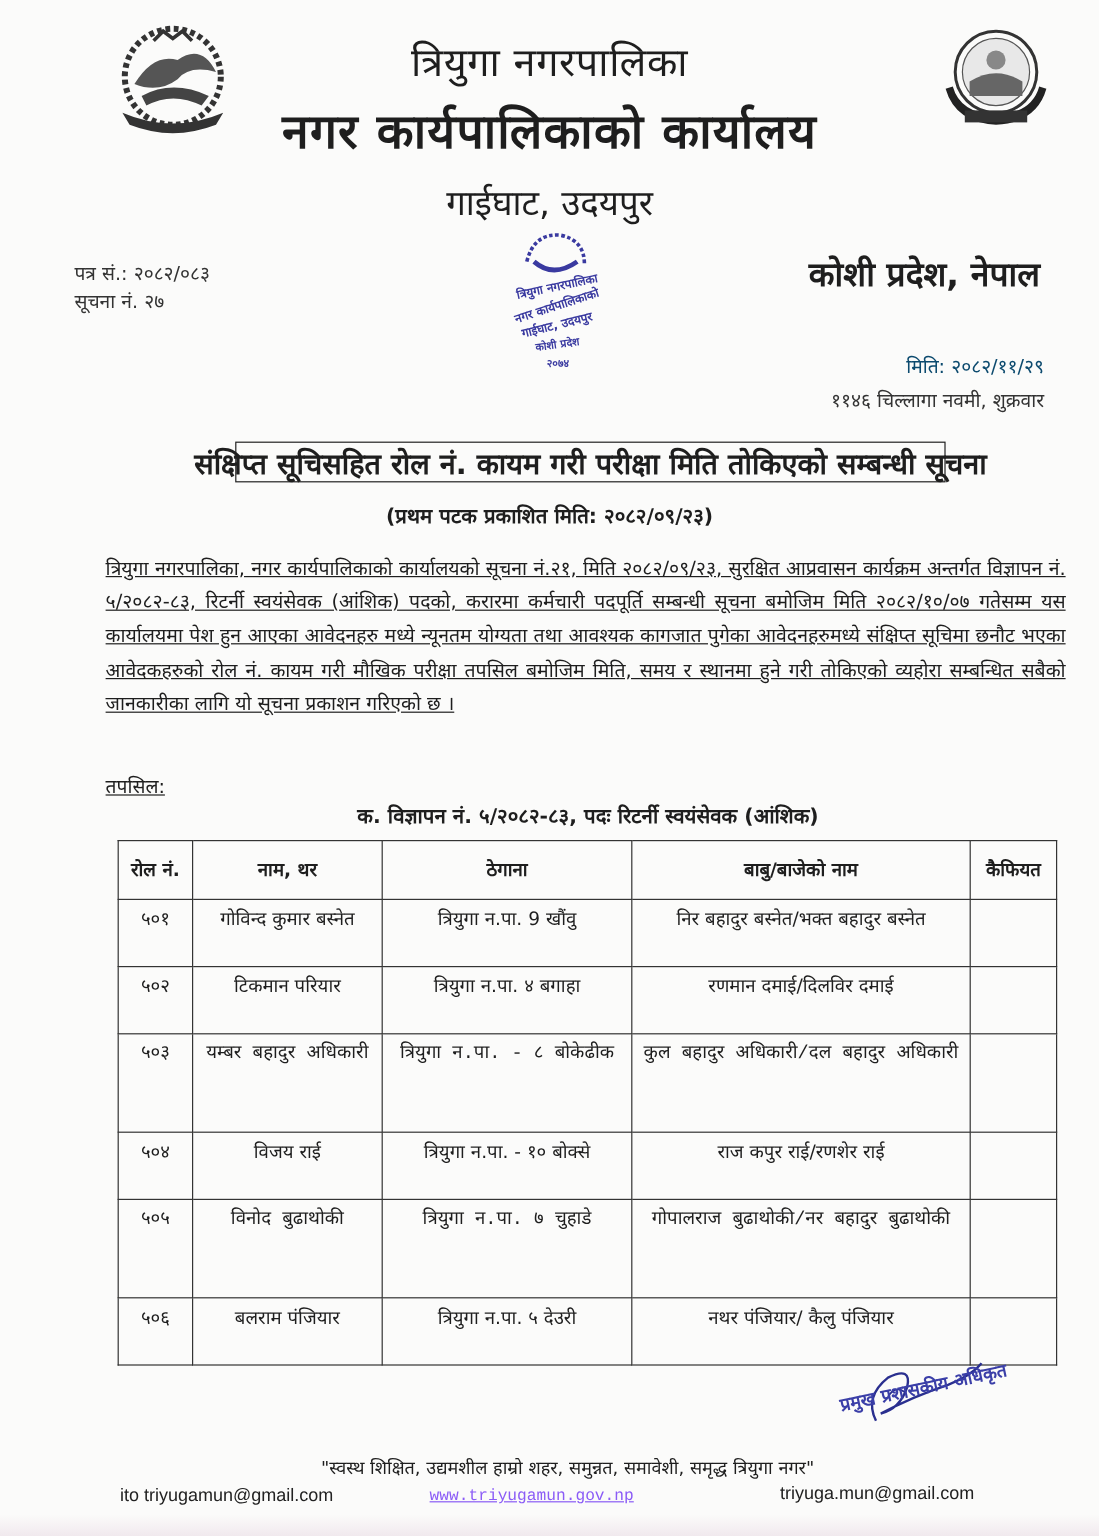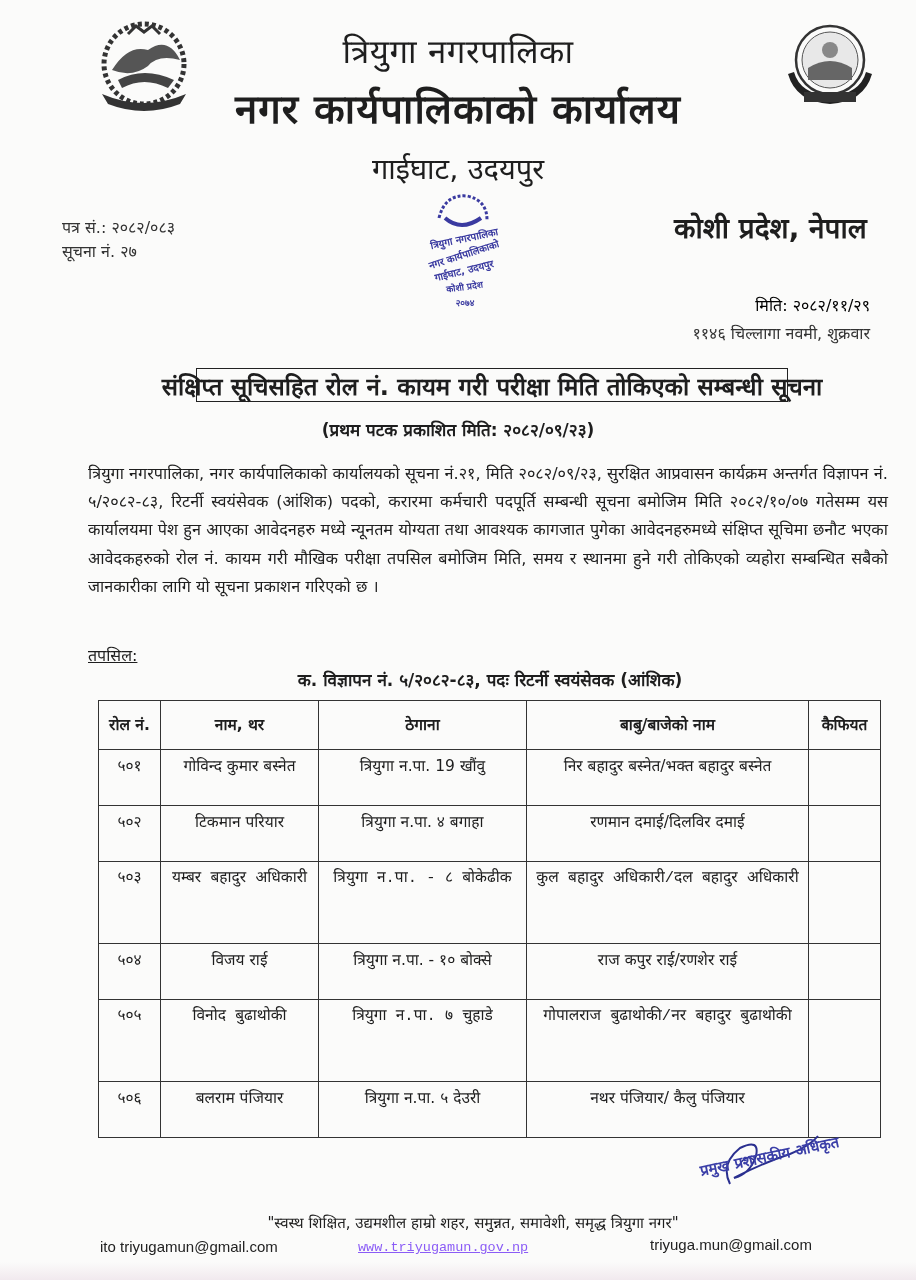--- a/index.html
+++ b/index.html
@@ -16,38 +16,39 @@
   
   .logo-left { left: 88px; top: 14px; width: 112px; height: 100px; }
   .logo-right { left: 776px; top: 14px; width: 108px; height: 100px; }
   .hdr-line1 { left: 0; width: 916px; top: 28px; text-align: center; font-size: 33px; letter-spacing: 0.5px; }
   .hdr-line2 { left: 0; width: 916px; top: 80px; text-align: center; font-size: 40px; font-weight: bold; letter-spacing: 1px; }
   .hdr-line3 { left: 0; width: 916px; top: 148px; text-align: center; font-size: 29px; }
 
   .ref-no { left: 62px; top: 216px; font-size: 16px; color: #333; }
   .notice-no { left: 62px; top: 240px; font-size: 16px; color: #333; }
   .province { left: 658px; top: 208px; font-size: 28px; font-weight: bold; margin-left: 16px; }
-  .date-line { right: 46px; top: 294px; font-size: 16px; text-align: right; color: #000000; }
+  .date-line { right: 46px; top: 294px; font-size: 16px; text-align: right; color: #0c4a6e; }
   .date-line2 { right: 46px; top: 322px; font-size: 16px; text-align: right; color: #333; }
 
   .stamp { left: 405px; top: 188px; width: 120px; height: 125px; }
 
   
   .title-box {
     left: 196px; top: 368px; width: 592px; height: 34px;
     border: 1.5px solid #222; box-sizing: border-box;
     display: flex; align-items: center; justify-content: center;
     font-size: 24px; font-weight: bold; white-space: nowrap;
   }
   .subtitle { left: 0; width: 916px; top: 418px; text-align: center; font-size: 17px; font-weight: bold; }
 
   .body-text {
     left: 88px; top: 460px; width: 800px;
     font-size: 16.2px; line-height: 28.2px; text-align: justify;
     text-align-last: left;
+    text-decoration: underline;
   }
   .tapsil { left: 88px; top: 644px; font-size: 16px; text-decoration: underline; }
 
   .table-caption { left: 0; width: 980px; top: 668px; text-align: center; font-size: 17px; font-weight: bold; }
 
   
   table.roll {
     position: absolute; left: 98px; top: 700px; width: 782px;
     border-collapse: collapse; table-layout: fixed;
     font-size: 15.5px;
@@ -136,21 +137,21 @@
         <th>नाम, थर</th>
         <th>ठेगाना</th>
         <th>बाबु/बाजेको नाम</th>
         <th>कैफियत</th>
       </tr>
     </thead>
     <tbody>
       <tr class="">
         <td>५०१</td>
         <td>गोविन्द कुमार बस्नेत</td>
-        <td>त्रियुगा न.पा. 19 खौंवु</td>
+        <td>त्रियुगा न.पा. 9 खौंवु</td>
         <td>निर बहादुर बस्नेत/भक्त बहादुर बस्नेत</td>
         <td></td>
       </tr>
       <tr>
         <td>५०२</td>
         <td>टिकमान परियार</td>
         <td>त्रियुगा न.पा. ४ बगाहा</td>
         <td>रणमान दमाई/दिलविर दमाई</td>
         <td></td>
       </tr>

